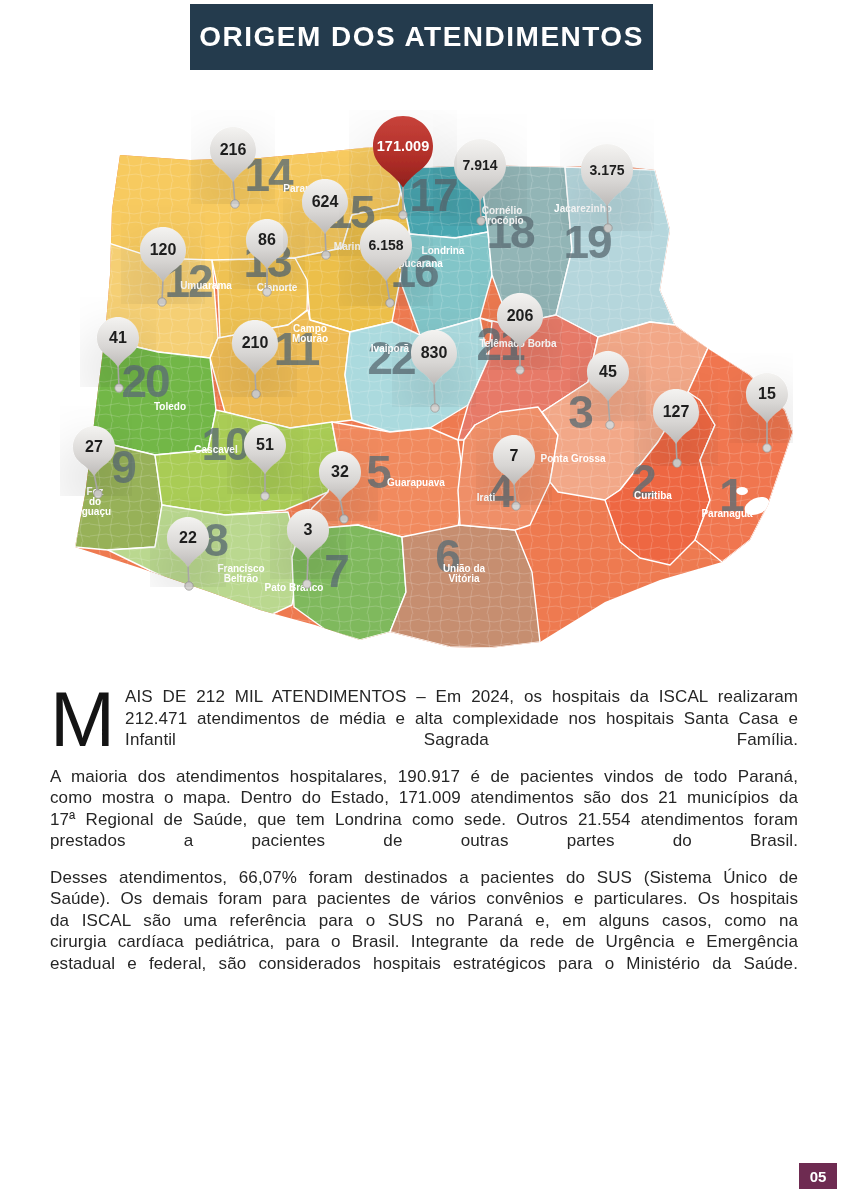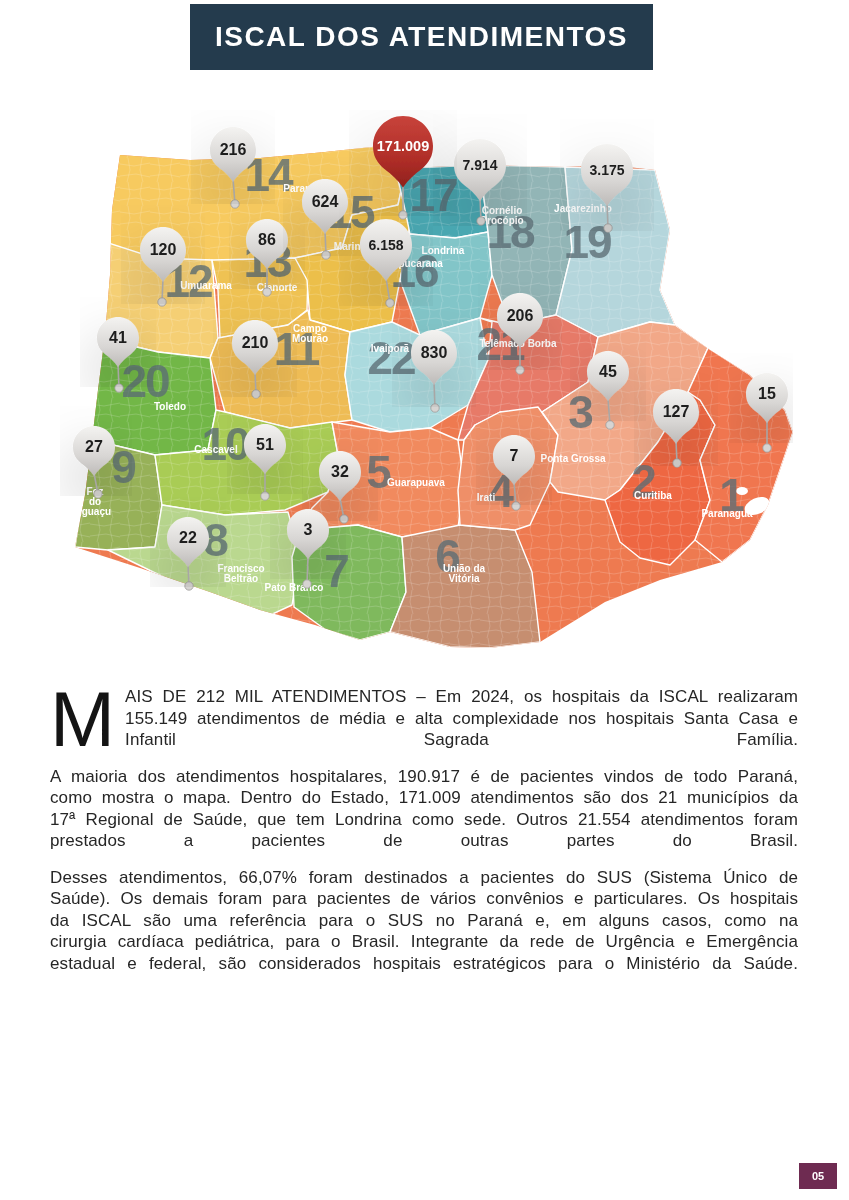--- a/index.html
+++ b/index.html
@@ -15,29 +15,29 @@
   svg .rcity{font-family:"Liberation Sans",sans-serif;font-size:10px;font-weight:700;
              fill:#ffffff;text-anchor:middle;}
   svg .pinval{font-family:"Liberation Sans",sans-serif;font-weight:700;fill:#1d1d1d;text-anchor:middle;}
   svg .pinval.red{fill:#ffffff;}
   .article{position:absolute;left:50px;top:686px;width:748px;color:#262626;}
   .article p{margin:0 0 15px 0;font-size:17px;line-height:21.5px;text-align:justify;
              text-align-last:justify;word-spacing:4.5px;letter-spacing:.1px;}
   .article .b{font-weight:400;}
   .dropcap{float:left;font-size:78px;line-height:60px;margin:3px 10px 0 0;color:#141414;}
   .page-badge{position:absolute;left:799px;top:1163px;width:38px;height:26px;background:#6e2b51;
-              color:#fff;font-size:11px;font-weight:700;display:flex;align-items:center;justify-content:center;}
+              color:#fff;font-size:15px;font-weight:700;display:flex;align-items:center;justify-content:center;}
 </style>
 </head>
 <body>
 
 <div class="page">
 
   <div class="title-bar">
-    <h1>ISCAL DOS ATENDIMENTOS</h1>
+    <h1>ORIGEM DOS ATENDIMENTOS</h1>
   </div>
 
   <div class="map-wrap">
     <svg id="map-svg" width="733" height="556" viewBox="0 0 733 556">
       <defs>
         <clipPath id="stateClip">
           <path d="M60,45 L130,50 L200,48 L265,42 L330,35 L346,58 L420,55 L505,57 L550,55 L595,60 L610,120 L600,180 L615,215 L650,240 L690,265 L725,300 L733,322 L720,360 L708,395 L690,430 L662,452 L600,470 L545,492 L480,532 L430,538 L390,537 L330,522 L300,530 L255,515 L200,500 L150,482 L80,458 L15,437 L25,385 L32,330 L38,280 L45,225 L50,165 L52,100 Z"></path>
         </clipPath>
         <linearGradient id="pinGrad" x1="0" y1="0" x2="0" y2="1">
           <stop offset="0" stop-color="#f4f3f1"></stop>
@@ -258,21 +258,21 @@
             <line x1="343" y1="73.5" x2="343" y2="105" stroke="#b5b3b1" stroke-width="1.6"></line>
             <circle cx="343" cy="105" r="4.2" fill="#d6d4d2" stroke="#9e9c9a" stroke-width="0.8"></circle>
             <path d="M0,1.38 C-0.18,1.12 -0.38,0.94 -0.6,0.78 C-0.88,0.56 -1,0.32 -1,0 C-1,-0.55 -0.55,-1 0,-1 C0.55,-1 1,-0.55 1,0 C1,0.32 0.88,0.56 0.6,0.78 C0.38,0.94 0.18,1.12 0,1.38 Z" transform="translate(343,36) scale(30)" fill="url(#pinRedGrad)" filter="url(#pshadow)"></path>
             <text x="343" y="40.93" class="pinval red" font-size="14.5">171.009</text>
           </g>
         </g>
     </svg>
   </div>
 
   <div class="article">
-    <p><span class="dropcap">M</span><span class="b">AIS DE 212 MIL ATENDIMENTOS</span><span> – Em 2024, os hospitais da ISCAL realizaram 155.149 atendimentos de média e alta complexidade nos hospitais Santa Casa e Infantil Sagrada Família.</span></p>
+    <p><span class="dropcap">M</span><span class="b">AIS DE 212 MIL ATENDIMENTOS</span><span> – Em 2024, os hospitais da ISCAL realizaram 212.471 atendimentos de média e alta complexidade nos hospitais Santa Casa e Infantil Sagrada Família.</span></p>
     <p>A maioria dos atendimentos hospitalares, 190.917 é de pacientes vindos de todo Paraná, como mostra o mapa. Dentro do Estado, 171.009 atendimentos são dos 21 municípios da 17ª Regional de Saúde, que tem Londrina como sede. Outros 21.554 atendimentos foram prestados a pacientes de outras partes do Brasil.</p>
     <p>Desses atendimentos, 66,07% foram destinados a pacientes do SUS (Sistema Único de Saúde). Os demais foram para pacientes de vários convênios e particulares. Os hospitais da ISCAL são uma referência para o SUS no Paraná e, em alguns casos, como na cirurgia cardíaca pediátrica, para o Brasil. Integrante da rede de Urgência e Emergência estadual e federal, são considerados hospitais estratégicos para o Ministério da Saúde.</p>
   </div>
 
   <div class="page-badge">
     <span>05</span>
   </div>
 
 </div>
 

